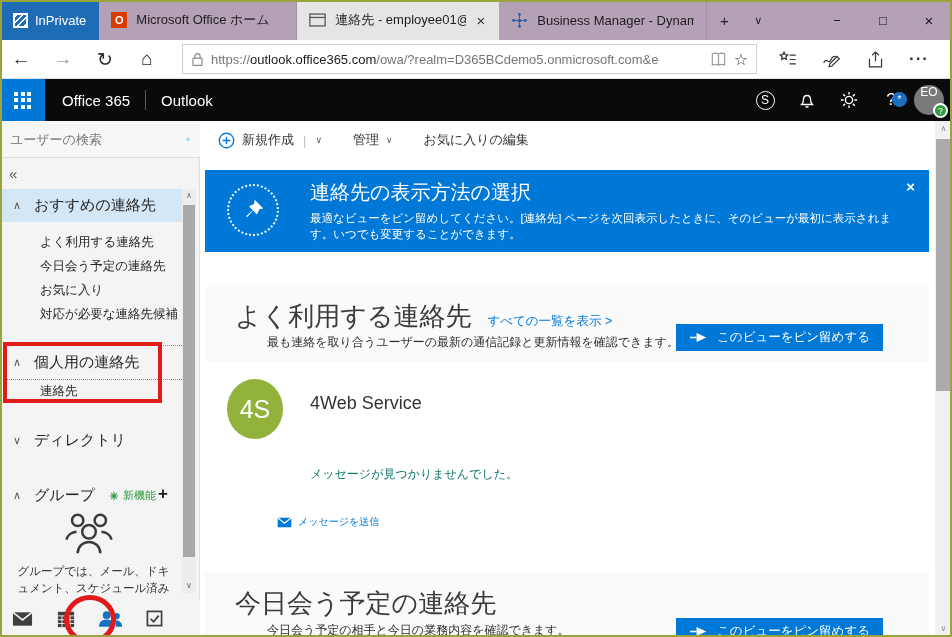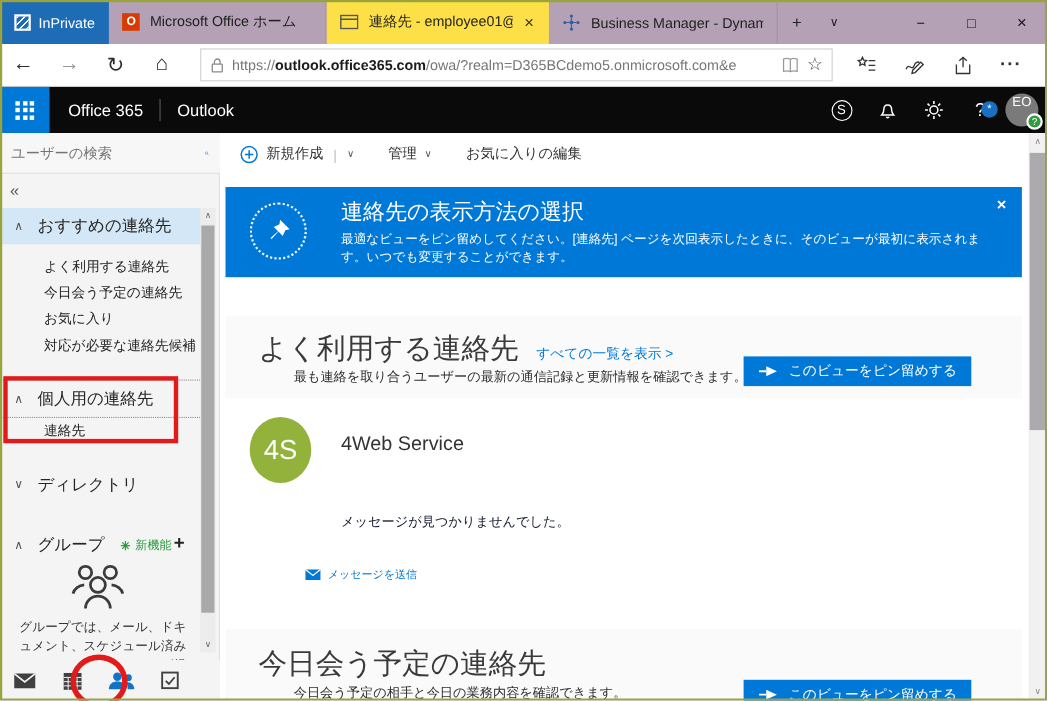--- a/index.html
+++ b/index.html
@@ -8,36 +8,36 @@
   .screen { position:relative; width:952px; height:637px; background:#fff; overflow:hidden; }
   .frame { position:absolute; inset:0; border:2px solid #9aa43c; z-index:99; pointer-events:none; }
 
   
   .tabbar { position:absolute; left:0; top:0; width:952px; height:40px; background:#b5a1b5; display:flex; align-items:stretch; }
   .inprivate { background:#1e6cb5; color:#fff; display:flex; align-items:center; gap:7px; padding:0 13px; font-size:13px; margin:0; }
   .hatch { width:15px; height:15px; border:2px solid #fff; background:
       repeating-linear-gradient(135deg, #fff 0 1.5px, transparent 1.5px 4.5px); }
   .tab { display:flex; align-items:center; gap:9px; padding:0 12px; font-size:13px; color:#1e1e1e; border-right:1px solid #a391a3; }
   .tab.t1 { width:198px; }
-  .tab.t2 { width:202px; background:#fde047; border-right:none; }
+  .tab.t2 { width:202px; background:#e5e5e5; border-right:none; }
   .tab.t3 { width:208px; }
   .tab .label { white-space:nowrap; overflow:hidden; flex:1; }
   .office-tile { width:16px; height:16px; background:#d83b01; color:#fff; font-size:11px; font-weight:bold; display:flex; align-items:center; justify-content:center; flex:none; }
   .tab-close { font-size:15px; color:#333; padding:0 2px; }
   .tabbtn { width:34px; display:flex; align-items:center; justify-content:center; font-size:15px; color:#222; }
   .wincontrols { margin-left:auto; display:flex; }
   .winbtn { width:46px; display:flex; align-items:center; justify-content:center; font-size:13px; color:#111; }
 
   
   .addrbar { position:absolute; left:0; top:40px; width:952px; height:39px; background:#fff; display:flex; align-items:center; border-bottom:1px solid #e3e3e3; }
   .navbtn { width:42px; text-align:center; font-size:19px; color:#2b2b2b; }
   .navbtn.disabled { color:#9a9a9a; }
   .urlbox { width:575px; height:30px; margin-left:14px; border:1px solid #cfcfcf; background:#fff; display:flex; align-items:center; padding:0 8px; gap:7px; }
   .urltext { font-size:13px; color:#767676; white-space:nowrap; overflow:hidden; flex:1; }
-  .urltext b { color:#1b1b1b; font-weight:bold; }
+  .urltext b { color:#1b1b1b; font-weight:normal; }
   .addr-right { display:flex; margin-left:8px; }
   .addr-ic { width:44px; display:flex; align-items:center; justify-content:center; color:#333; font-size:17px; }
 
   
   .o365 { position:absolute; left:0; top:79px; width:952px; height:42px; background:#0a0a0a; display:flex; align-items:center; color:#fff; }
   .waffle { width:45px; height:42px; background:#0078d7; display:flex; align-items:center; justify-content:center; }
   .waffle-grid { width:17px; height:17px; display:grid; grid-template-columns:repeat(3,1fr); gap:2.5px; }
   .waffle-grid i { background:#fff; width:4px; height:4px; }
   .brand { font-size:15px; margin-left:17px; }
   .brand-div { width:1px; height:20px; background:#5a5a5a; margin:0 15px; }
@@ -94,21 +94,21 @@
   .gb-title-row { position:absolute; left:30px; top:12px; display:flex; align-items:baseline; gap:16px; }
   .gb-title { font-size:26px; font-weight:300; color:#3a3a3a; white-space:nowrap; }
   .gb-link { font-size:12.5px; color:#0078d7; }
   .gb-desc { position:absolute; left:30px; top:47px; font-size:12px; color:#2e2e2e;margin-left:32px; }
   .pin-btn { position:absolute; right:46px; bottom:11px; height:27px; background:#0078d7; color:#fff; border:none; font-size:12.5px; font-family:inherit; display:flex; align-items:center; gap:8px; padding:0 13px; }
   .gb2 .gb-title-row { top:14px; }
   .gb2 .gb-desc { top:50px; }
 
   .avatar-big { position:absolute; left:27px; top:258px; width:56px; height:60px; border-radius:50%; background:#93b23b; color:#fff; font-size:25px; display:flex; align-items:center; justify-content:center; }
   .contact-name { position:absolute; left:110px; top:272px; font-size:18px; color:#333; }
-  .no-msg { position:absolute; left:110px; top:345px; font-size:12px; color:#0f172a; }
+  .no-msg { position:absolute; left:110px; top:345px; font-size:12px; color:#0f766e; }
   .send-link { position:absolute; left:77px; top:394px; display:flex; align-items:center; gap:6px; font-size:10px; color:#0078d7; }
 
   
   .anno-box { position:absolute; left:3px; top:342px; width:159px; height:61px; border:4px solid #e11a1a; z-index:60; pointer-events:none; }
   .anno-circle { position:absolute; left:64px; top:595px; width:52px; height:49px; border:5px solid #e11a1a; border-radius:50%; z-index:60; pointer-events:none; }
 </style>
 </head>
 <body>
 
 <div class="screen">

